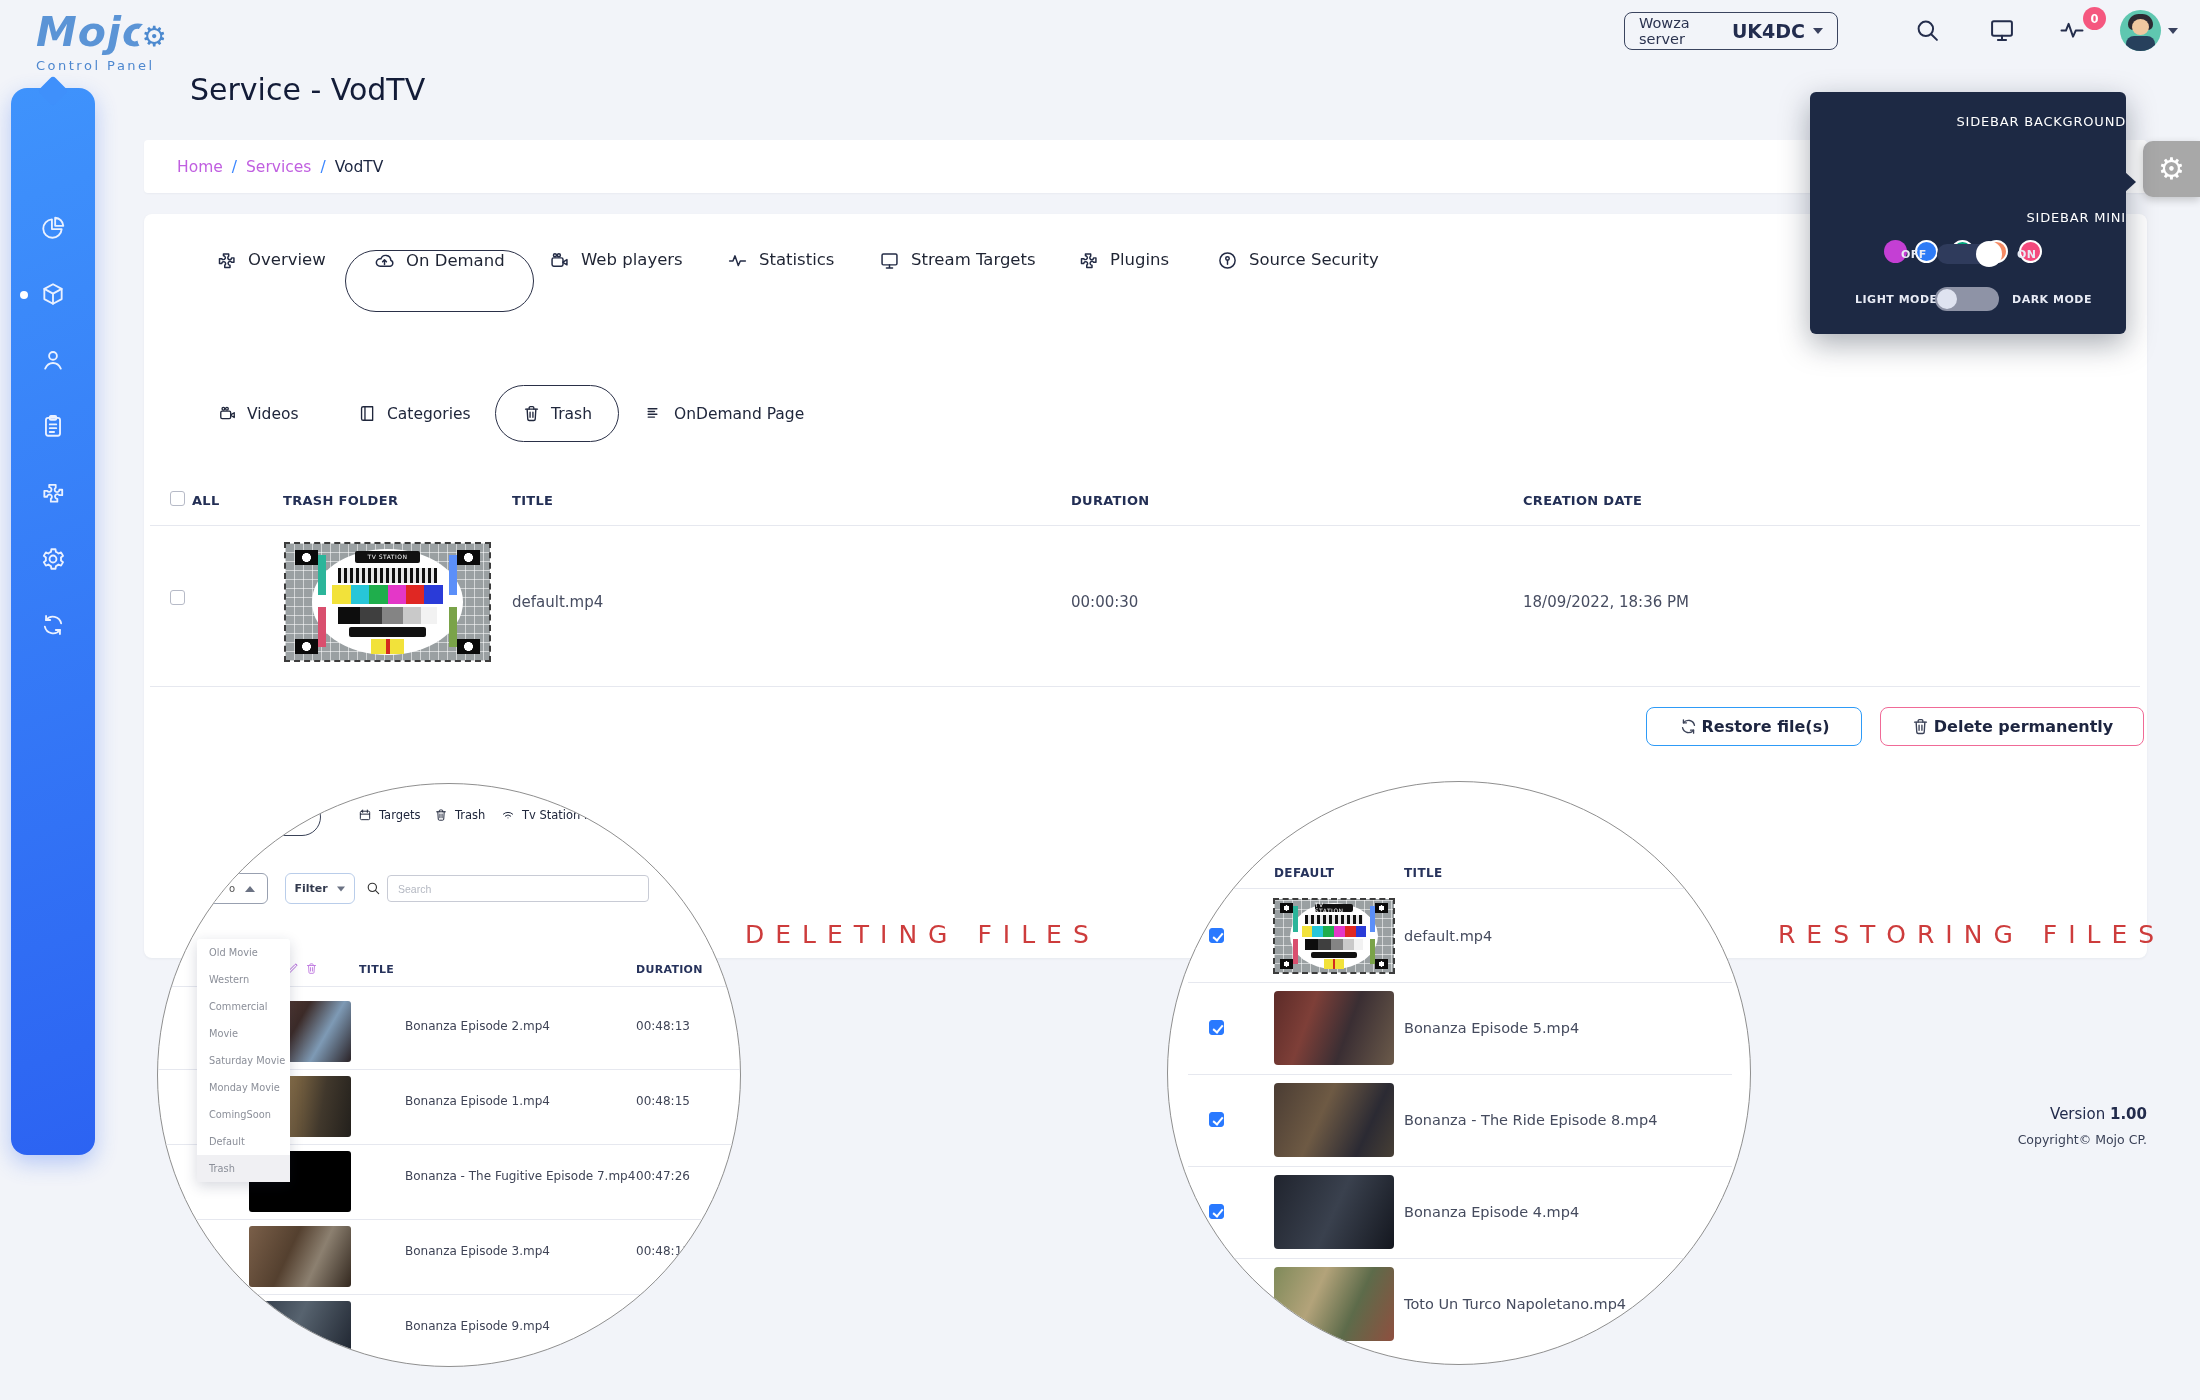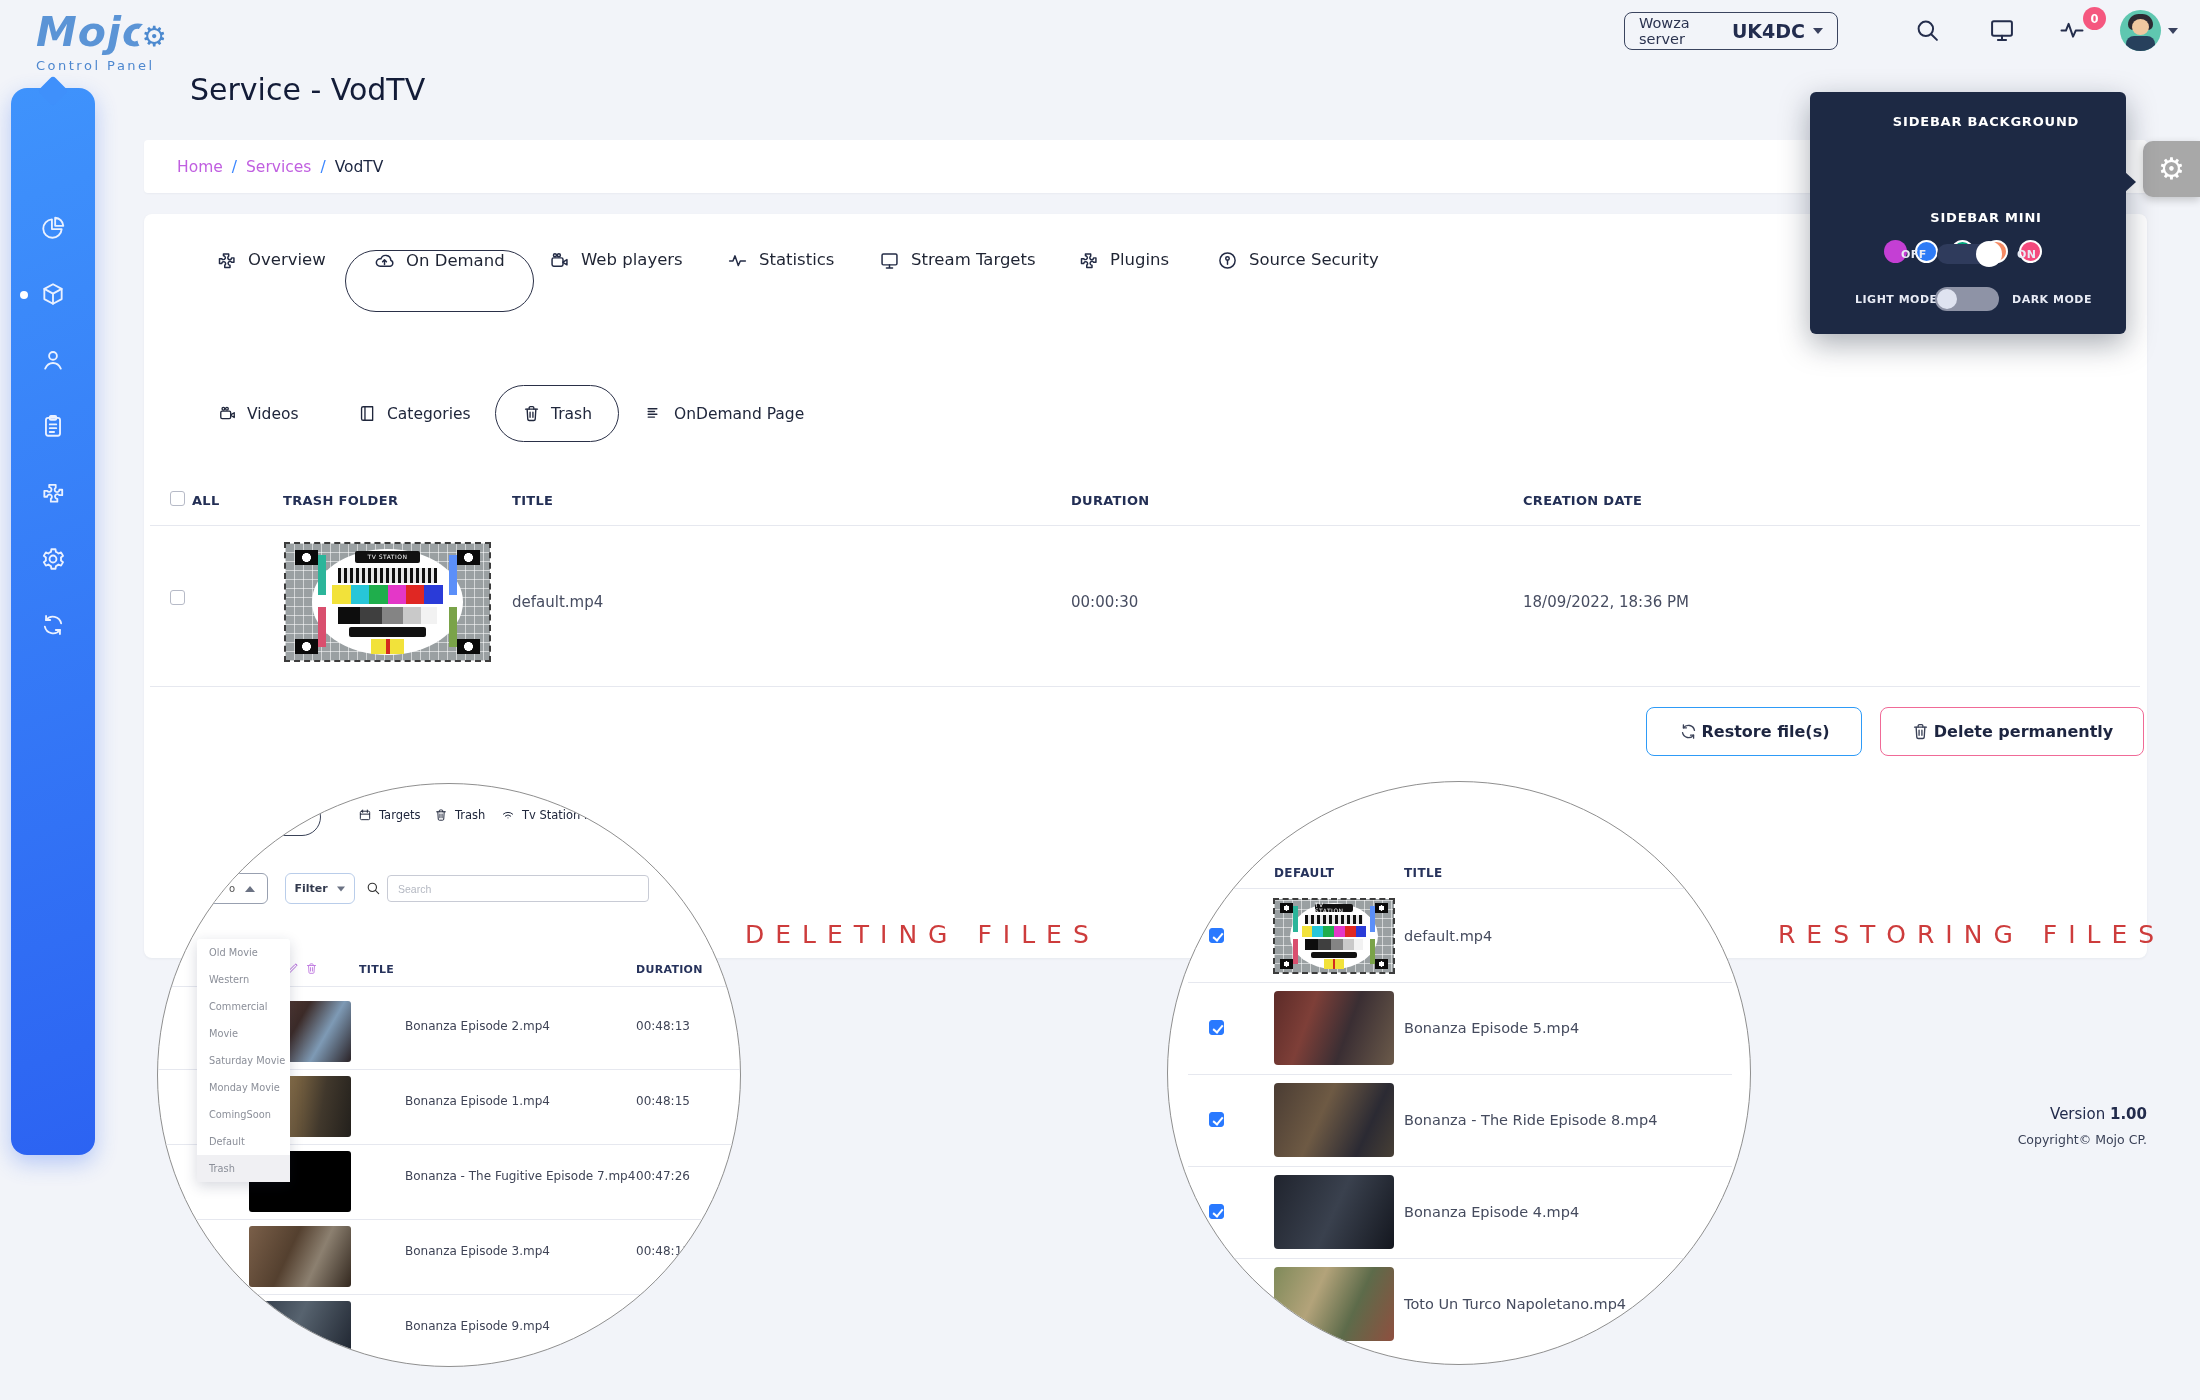--- a/index.html
+++ b/index.html
@@ -65,34 +65,34 @@
   .cb { position:absolute; width:15px; height:15px; border:1.5px solid #b6bac7; border-radius:3px; background:#fff; cursor:pointer; }
   .cb.on { background:#2979ff; border-color:#2979ff; }
   .cb.on::after { content:""; position:absolute; left:4.5px; top:1.5px; width:4px; height:8px;
       border:solid #fff; border-width:0 2px 2px 0; transform:rotate(40deg); }
 
   .th { position:absolute; font-size:13px; font-weight:bold; color:#232f55; letter-spacing:.3px; }
   .cell { position:absolute; font-size:15px; color:#474d61; }
   .hline { position:absolute; height:1px; background:#e6e8ef; }
 
   
-  .act-btn { position:absolute; height:49px; background:#fff; border-radius:8px; display:flex; align-items:center;
+  .act-btn { position:absolute; height:39px; background:#fff; border-radius:8px; display:flex; align-items:center;
       justify-content:center; gap:4px; font-size:16px; font-weight:bold; color:#1d2540; cursor:pointer; }
   .act-btn svg { width:19px; height:19px; color:#3a4157; }
   #btn-restore { left:1646px; top:707px; width:216px; border:1.5px solid #2e9bf7; }
   #btn-delete { left:1880px; top:707px; width:264px; border:1.5px solid #f06a97; }
 
   
   #gear-btn { left:2143px; top:141px; width:57px; height:56px; background:#a8a8a8; border-radius:10px 0 0 10px;
       color:#fff; font-size:30px; line-height:56px; text-align:center; cursor:pointer; box-shadow:0 3px 8px rgba(0,0,0,.2); z-index:6;}
   #theme-panel { left:1810px; top:92px; width:316px; height:242px; background:#1d2944; border-radius:6px;
       box-shadow:0 10px 30px rgba(10,20,40,.35); z-index:7; }
   #theme-panel .arrow { position:absolute; right:-10px; top:80px; width:0; height:0;
       border-top:10px solid transparent; border-bottom:10px solid transparent; border-left:11px solid #1d2944; }
-  .tp-title { position:absolute; width:100%; text-align:center; color:#fff; font-size:13px; font-weight:bold; letter-spacing:.8px;padding-left:36px; }
+  .tp-title { position:absolute; width:100%; text-align:right; color:#fff; font-size:13px; font-weight:normal; letter-spacing:.8px;padding-left:36px; }
   .dot { position:absolute; top:148px; width:23px; height:23px; border-radius:50%; cursor:pointer; }
   .dot.ring { border:2.5px solid #fff; }
   .tp-txt { position:absolute; color:#e8ebf5; font-size:11px; font-weight:bold; letter-spacing:.5px; }
   .tog1 { position:absolute; left:127px; top:152px; width:61px; height:20px; border-radius:10px; background:#2f3b5c; cursor:pointer;}
   .tog1 .knob { position:absolute; right:-4px; top:-3px; width:26px; height:26px; border-radius:50%; background:#fff; }
   .tog2 { position:absolute; left:125px; top:195px; width:64px; height:24px; border-radius:12px; background:#8e93a6; cursor:pointer;}
   .tog2 .knob { position:absolute; left:2px; top:2px; width:20px; height:20px; border-radius:50%; background:#dfe3f0; }
 
   
   .circle { position:absolute; width:584px; height:584px; border-radius:50%; background:#fff;

